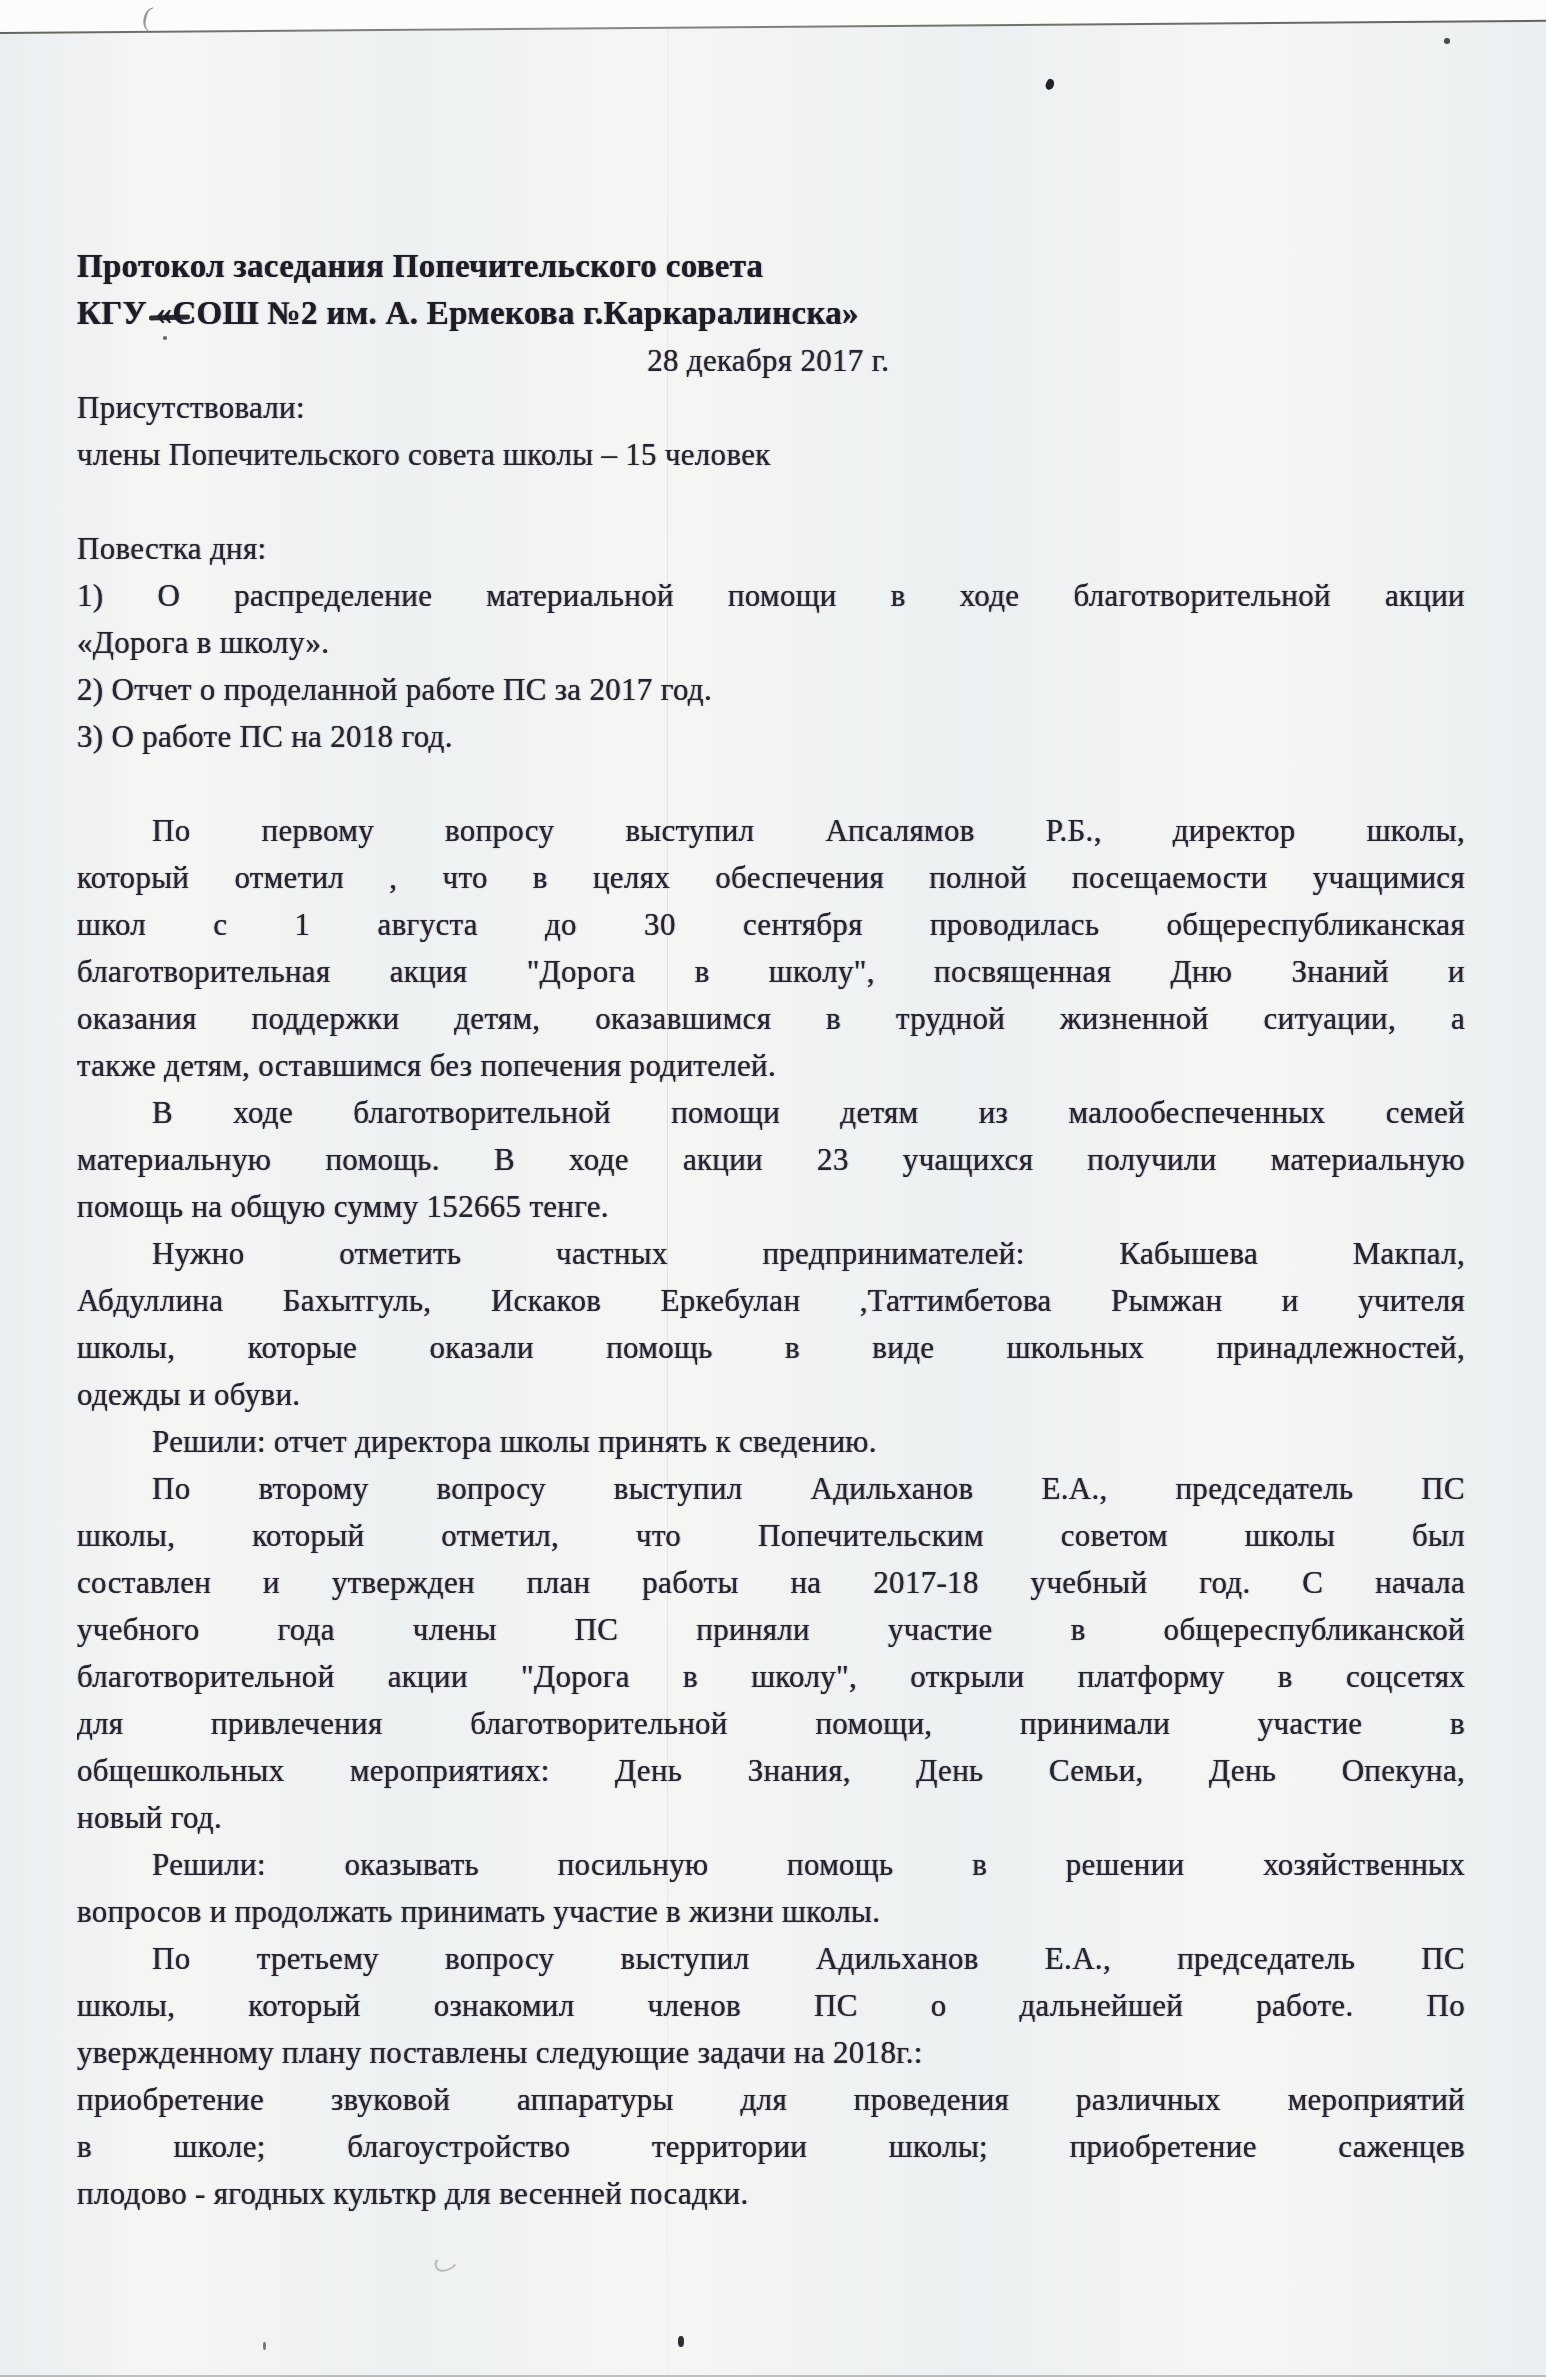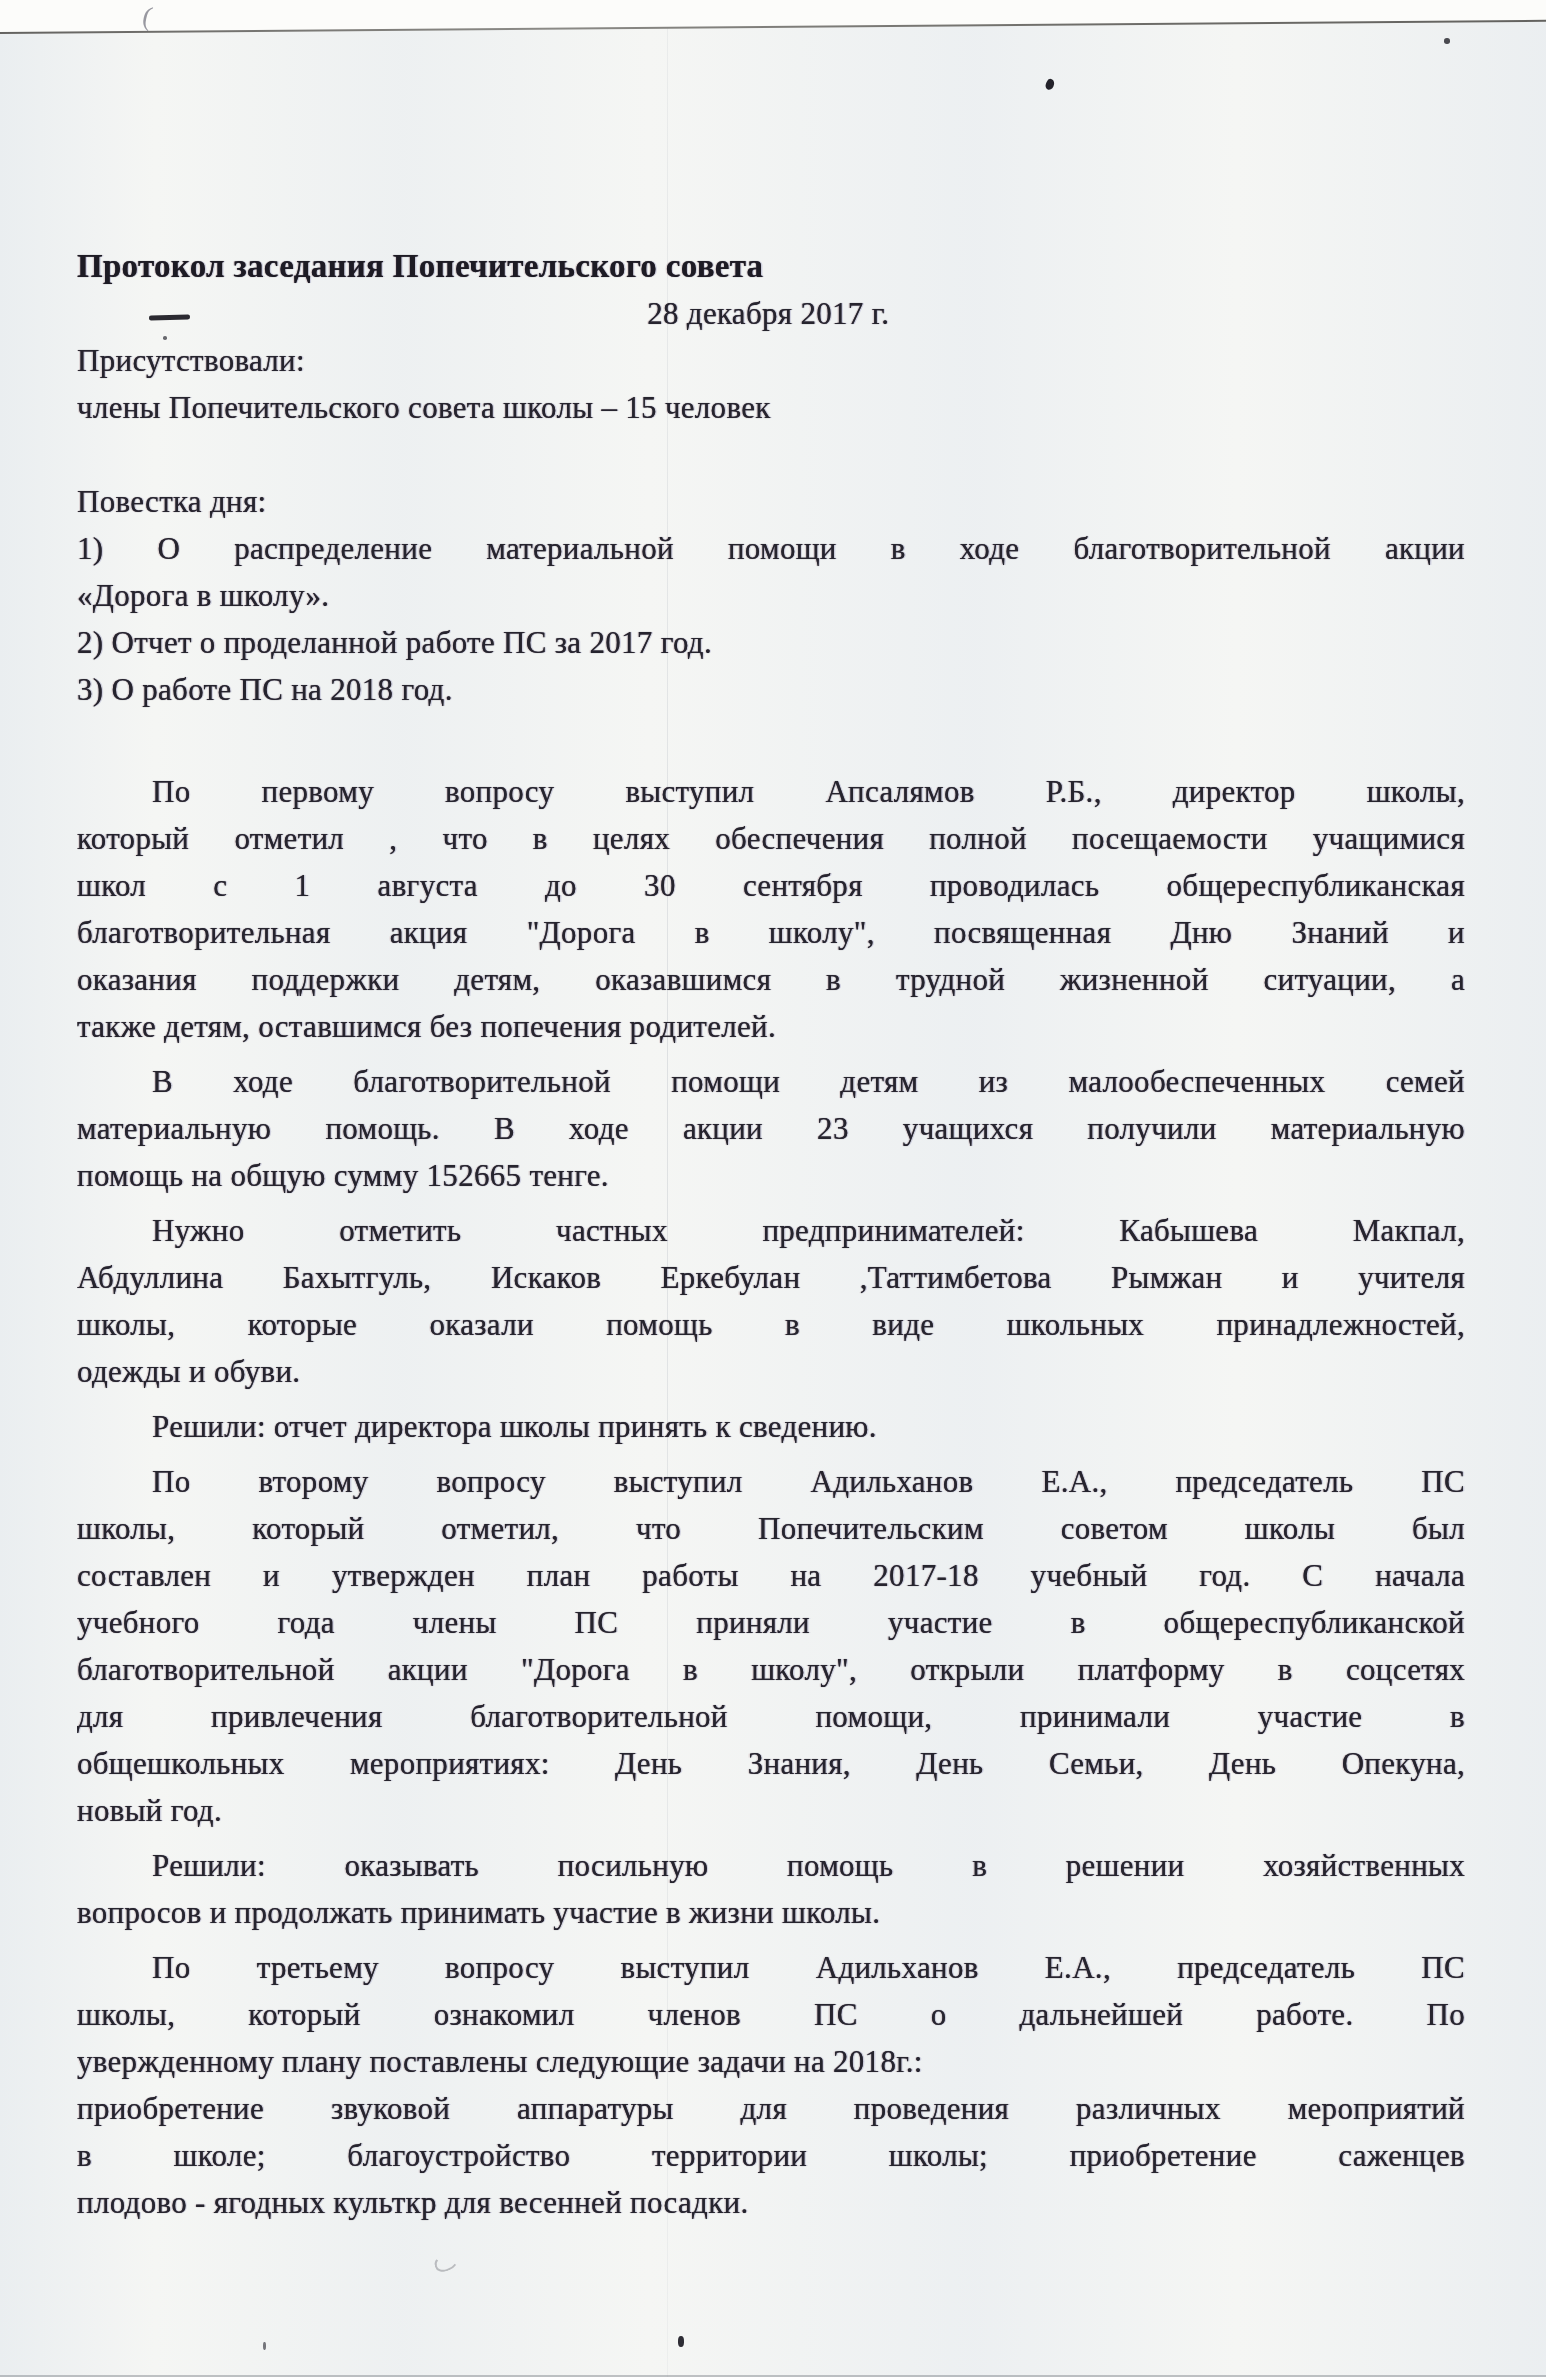--- a/index.html
+++ b/index.html
@@ -37,21 +37,21 @@
     letter-spacing:0.3px;
     white-space:normal;
   }
   .title {
     font-weight:bold;
     font-size:33px;
     text-align:left;
     color:#1d1b24;
   }
   .right { text-align:center; padding-right:5.6px; }
-  .ind { text-indent:75px;margin-top:8px; }
+  .ind { text-indent:75px; }
   .j { text-align:justify; text-align-last:justify; }
   .sp { height:47px; }
 
   
   .top-white {
     position:absolute; left:-8.4px; top:-178px;
     width:1570px; height:211px;
     background:#fcfcfa;
     transform:rotate(-0.45deg);
     transform-origin:left bottom;
@@ -118,20 +118,21 @@
   <div class="artifact-dot d2"></div>
   <div class="artifact-dot d3"></div>
   <div class="artifact-dot d4"></div>
   <div class="artifact-dot d5"></div>
   <div class="squiggle"></div>
   <div class="bottom-edge-line"></div>
 
   <div class="content">
 
     <div class="tline title">Протокол заседания Попечительского совета</div>
+    <div class="tline title">КГУ «СОШ №2 им. А. Ермекова г.Каркаралинска»</div>
     <div class="tline right">28 декабря  2017 г.</div>
 
     <div class="tline">Присутствовали:</div>
     <div class="tline">члены Попечительского совета школы – 15 человек</div>
 
     <div class="sp"></div>
 
     <div class="tline">Повестка дня:</div>
     <div class="tline j">1)  О распределение материальной помощи в ходе благотворительной акции</div>
     <div class="tline">«Дорога в школу».</div>

